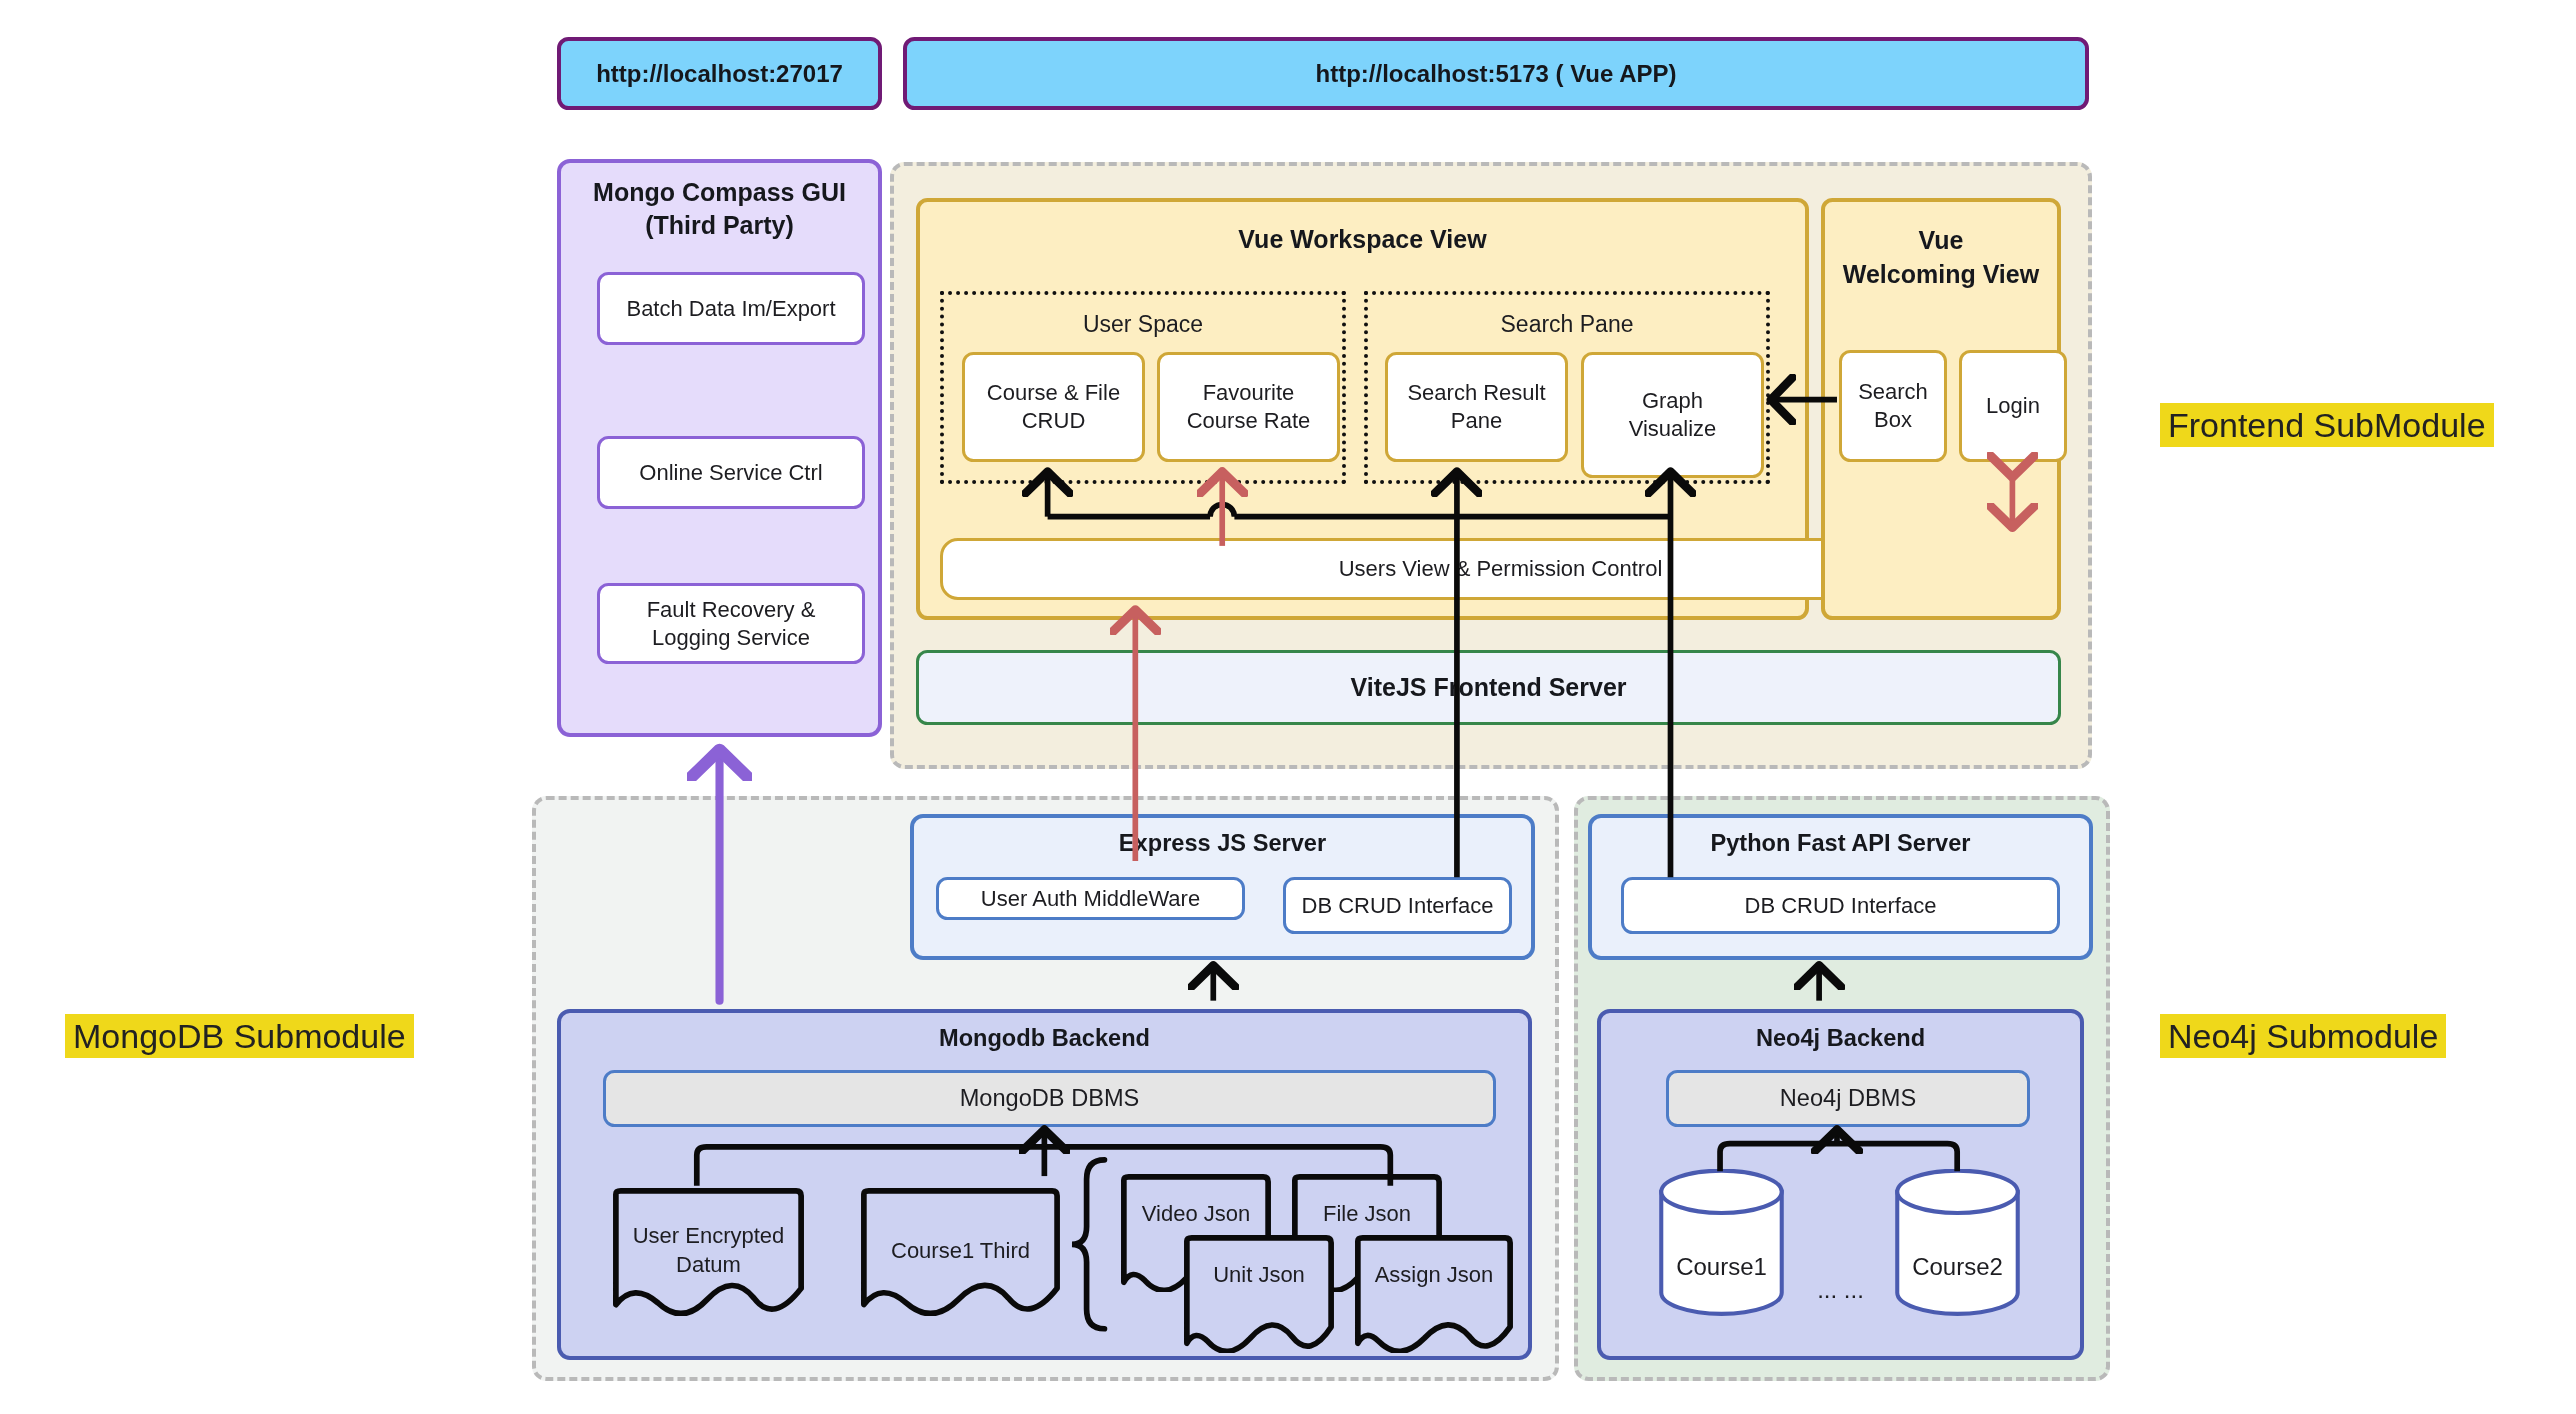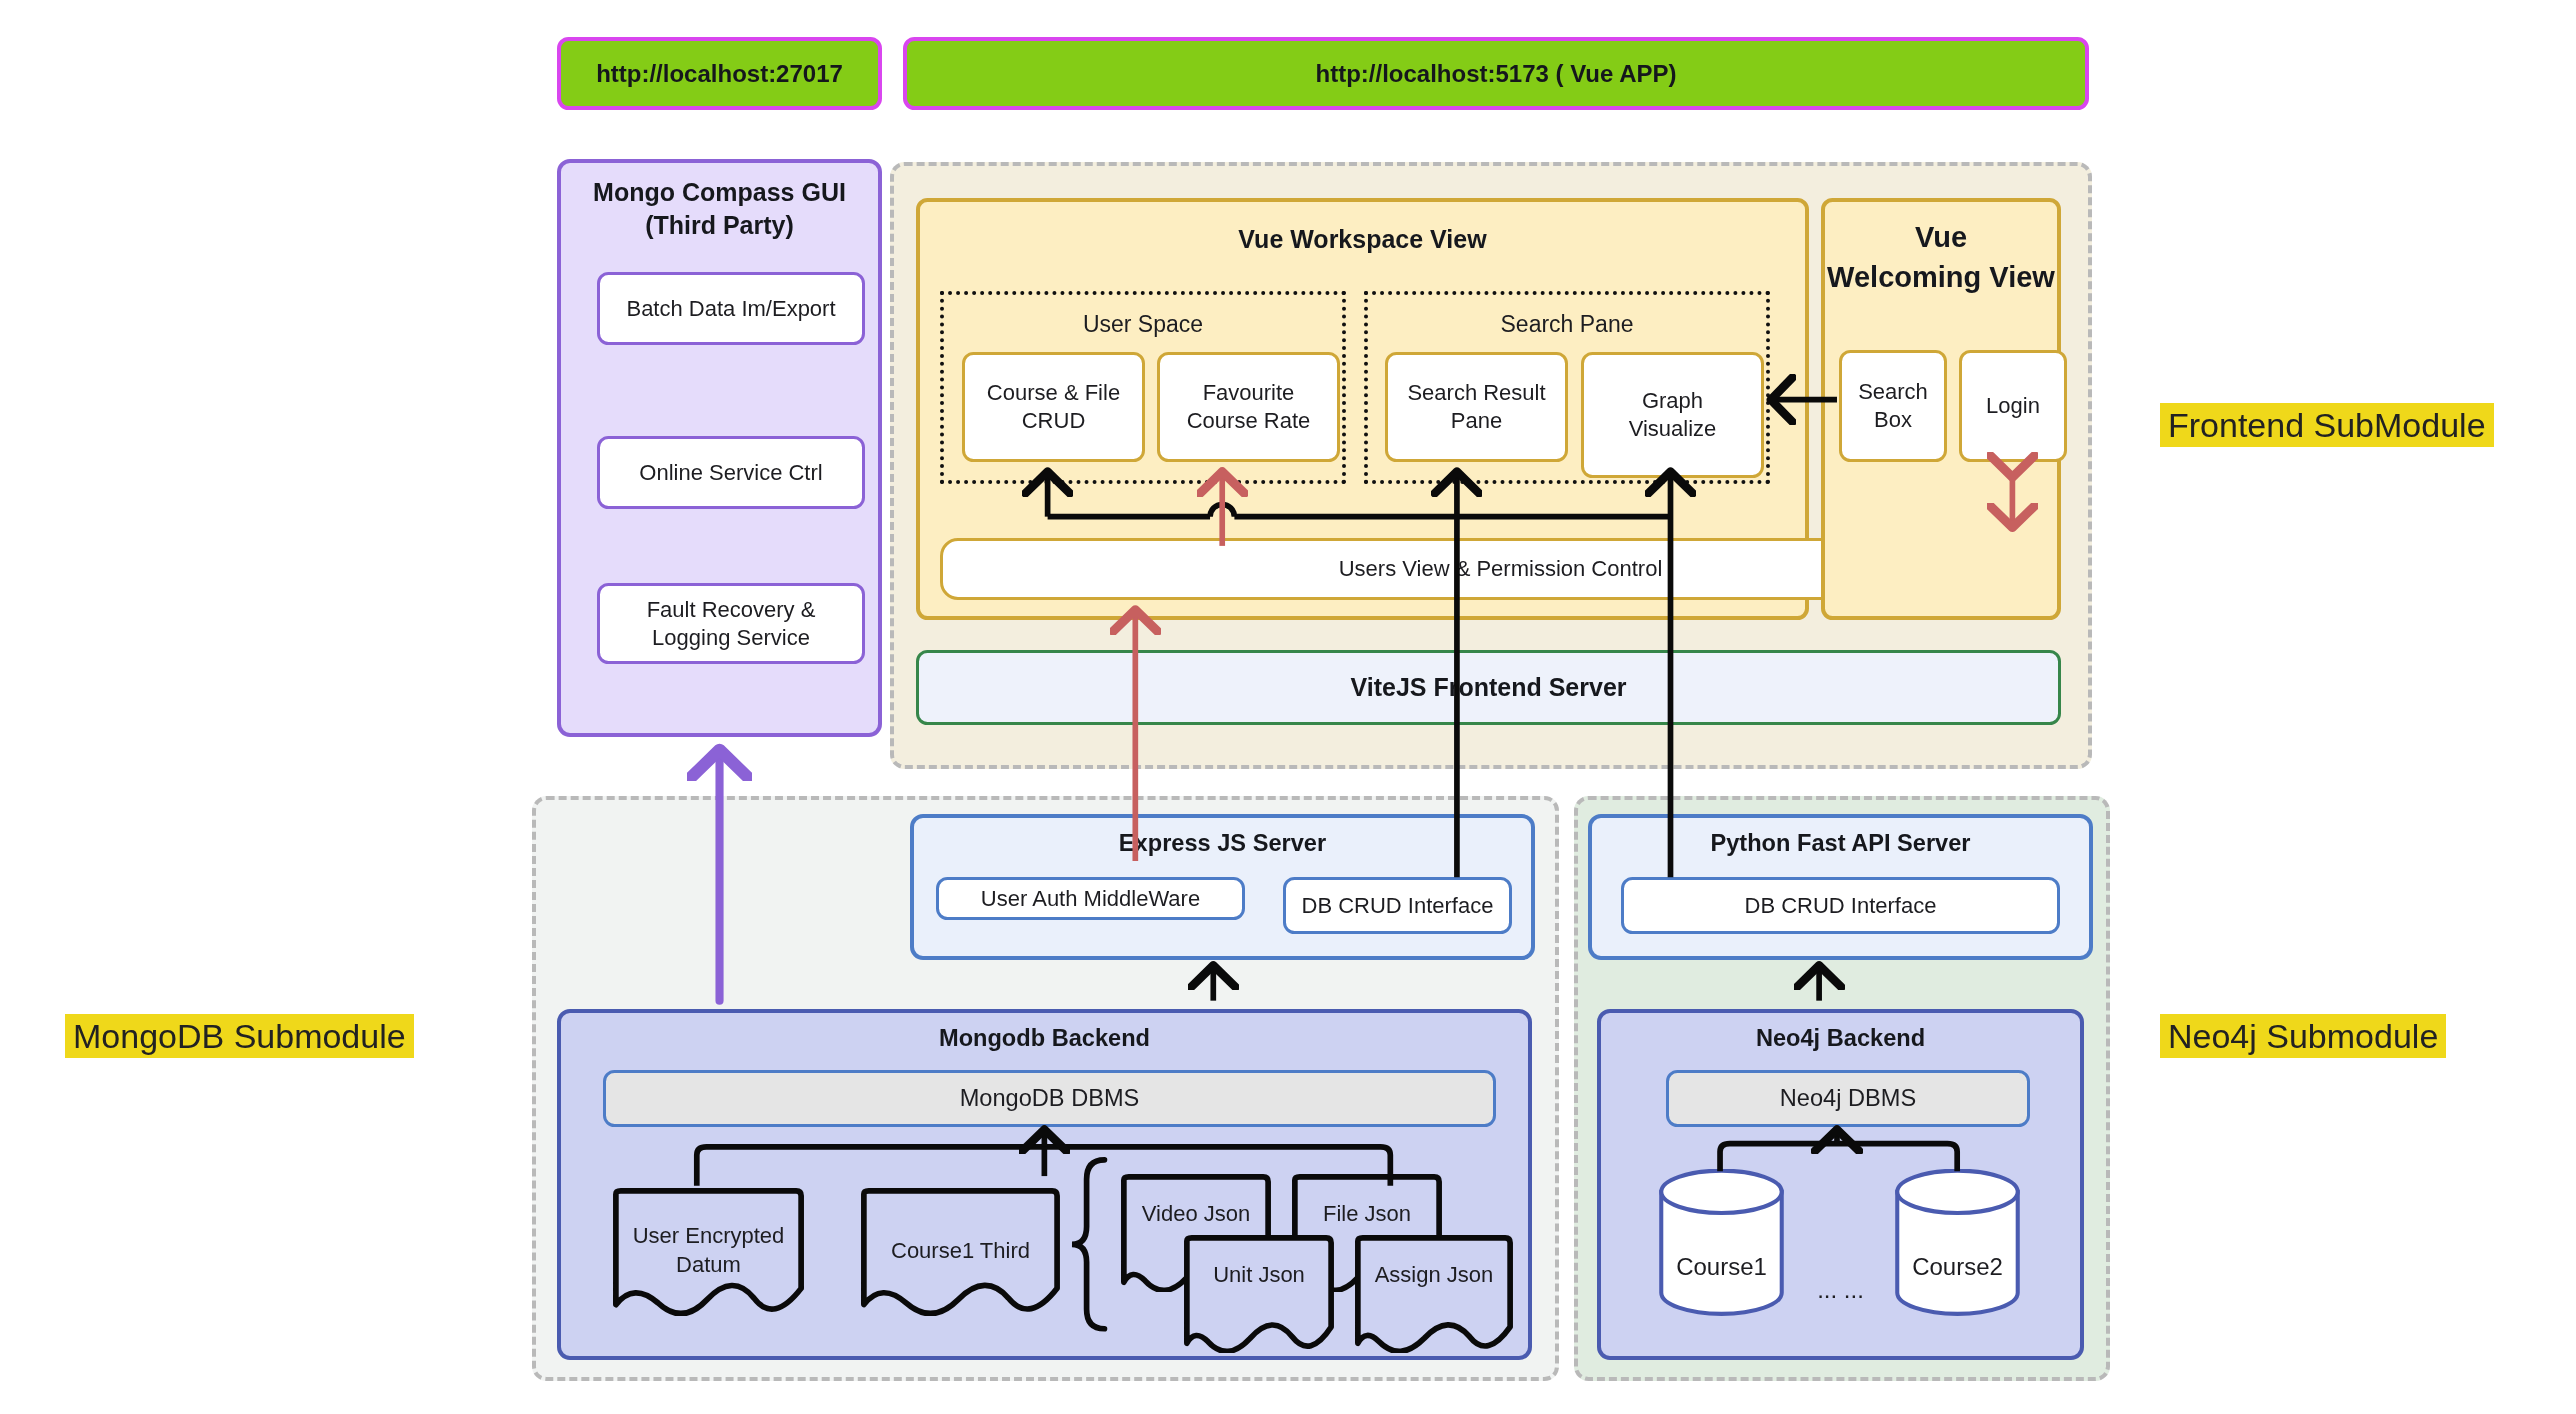--- a/index.html
+++ b/index.html
@@ -2,21 +2,21 @@
 <html style="font-size:13px"><head>
 <meta charset="utf-8">
 <style>
   html,body{margin:0;padding:0;background:#ffffff;}
   body{width:2576px;height:1415px;position:relative;overflow:hidden;
        font-family:"Liberation Sans","DejaVu Sans",sans-serif;color:#1d1d21;}
   .abs{position:absolute;box-sizing:border-box;}
   .ctr{display:flex;align-items:center;justify-content:center;text-align:center;}
 
   
-  .urlchip{background:#84cc16;border:4px solid #d946ef;border-radius:11.4px;
+  .urlchip{background:#7dd3fc;border:4px solid #701a75;border-radius:11.4px;
            font-size:24px;font-weight:600;color:#15171c;}
 
   
   .dashbox{border:4px dashed #b9b9b9;border-radius:14.6px;}
   .front-dash{background:#f3eede;}
   .mongo-dash{background:#f1f3f2;}
   .neo-dash{background:#e0ece0;}
 
   
   .purple-panel{background:#e5dcfb;border:4px solid #8b62d6;border-radius:13px;}
@@ -132,21 +132,21 @@
   <span>Graph
 Visualize</span>
 </div>
 
 <div class="abs wide-white ctr" style="left:940px;top:538px;width:1121px;height:62px;">
   <span>Users  View &amp; Permission Control</span>
 </div>
 
 <div class="abs tan-panel" style="left:1821px;top:198px;width:240px;height:422px;"></div>
 <div class="abs ctr" style="left:1821px;top:221px;width:240px;height:73px;flex-direction:column;
-            font-size:29px;font-weight:700;color:#16181d;line-height:1.35;">
+            font-size:25px;font-weight:700;color:#16181d;line-height:1.35;">
   <span>Vue</span>
   <span>Welcoming View</span>
 </div>
 <div class="abs white-card ctr" style="left:1839px;top:350px;width:108px;height:112px;white-space:pre-line;">
   <span>Search
 Box</span>
 </div>
 <div class="abs white-card ctr" style="left:1959px;top:350px;width:108px;height:112px;white-space:pre-line;">
   <span>Login</span>
 </div>

